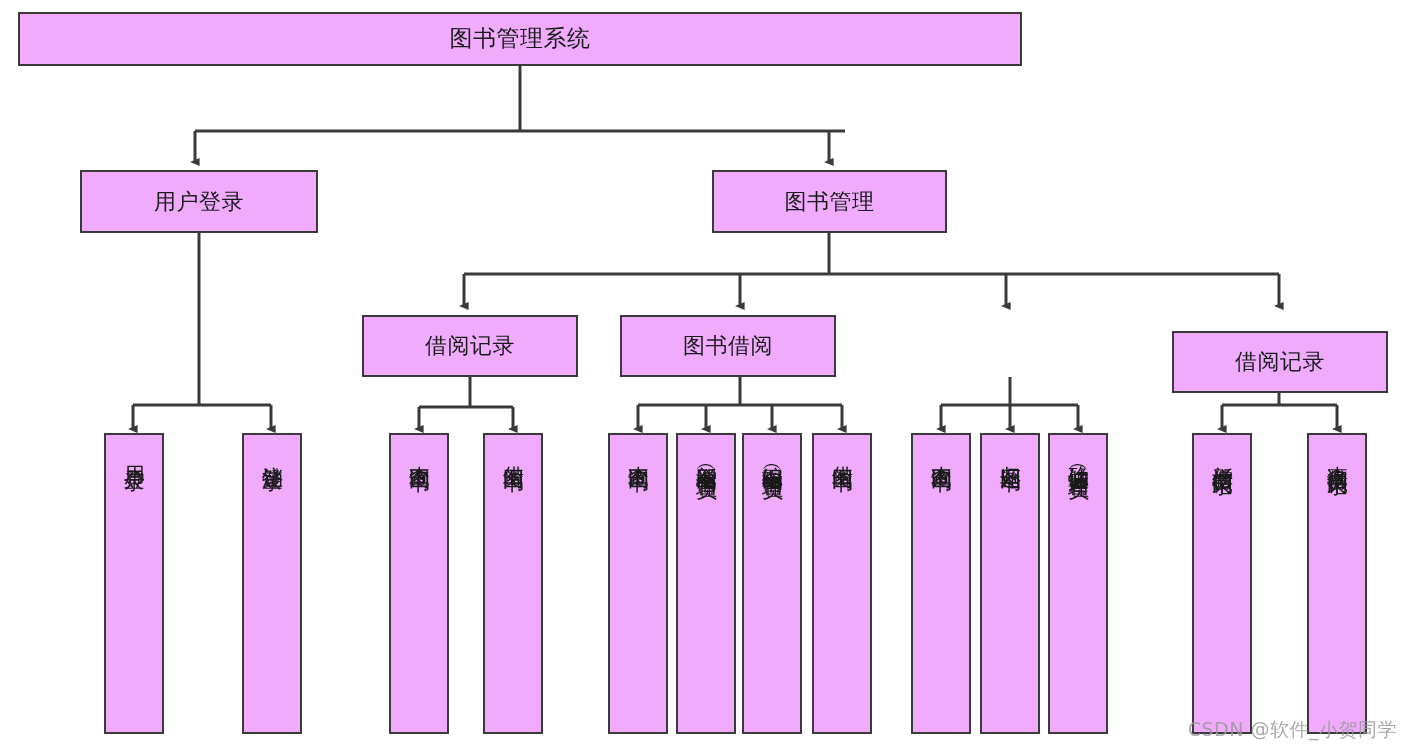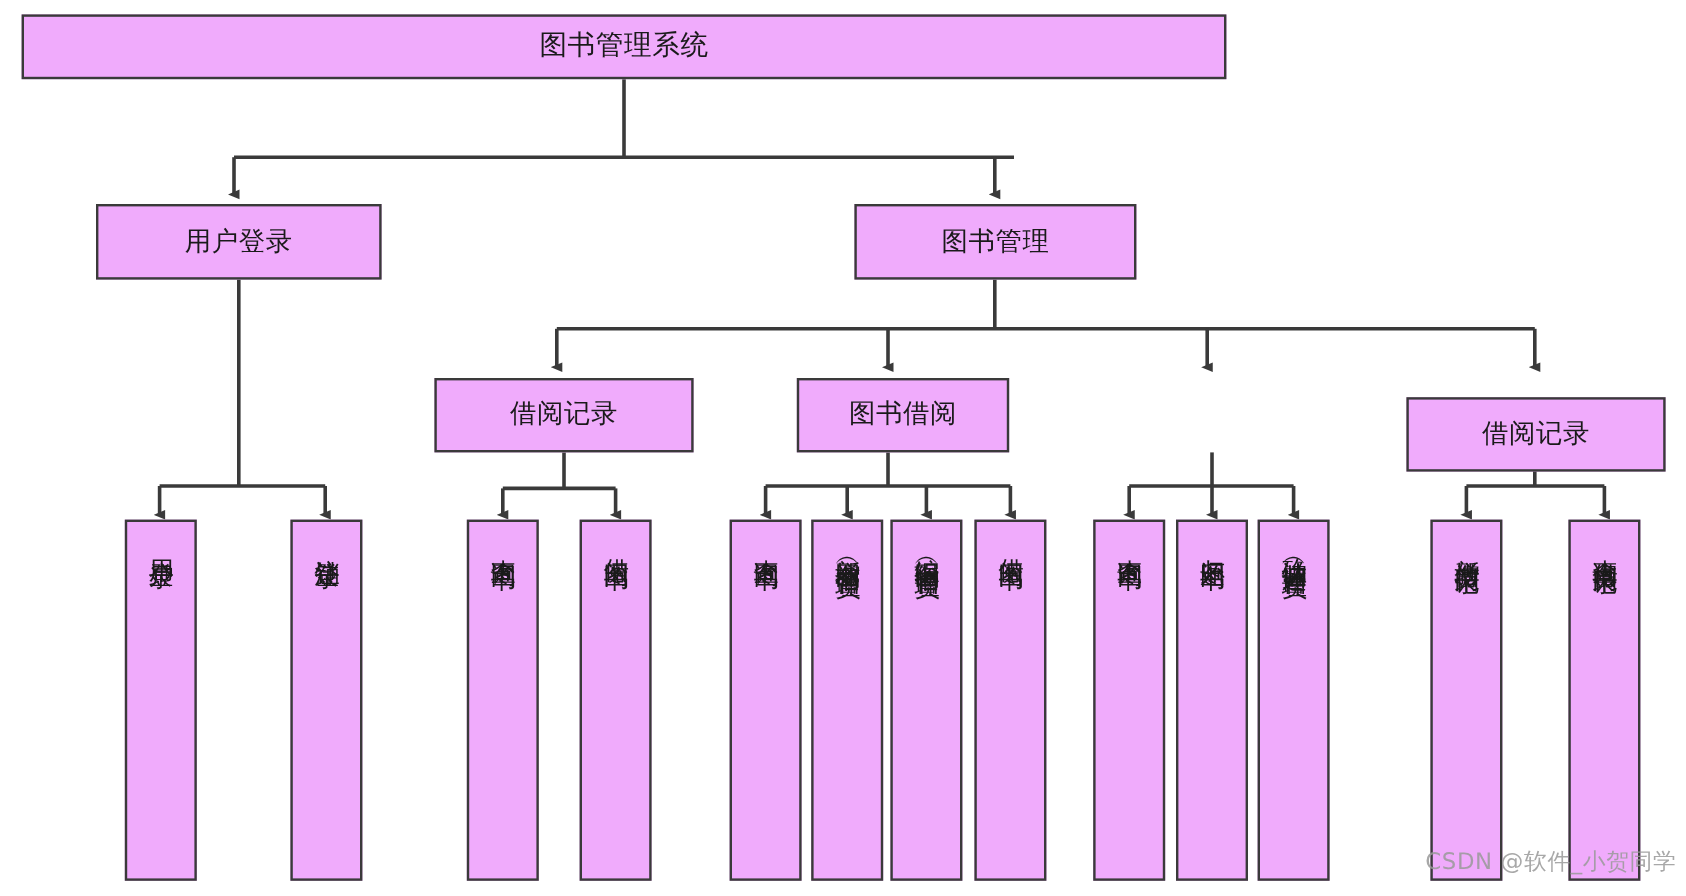--- a/index.html
+++ b/index.html
@@ -61,21 +61,21 @@
     writing-mode: vertical-rl;
     text-orientation: upright;
     font-size: 21px;
     line-height: 1.1;
     letter-spacing: 2px;
     white-space: nowrap;
   }
   #watermark {
     position: absolute;
     right: 8px;
-    bottom: 16px;
+    bottom: 4px;
     font-size: 19px;
     color: #9a9a9a;
     white-space: nowrap;
     opacity: 0.85;
     letter-spacing: 0.5px;
   }
 </style>
 </head>
 <body>
 
@@ -138,21 +138,21 @@
   <div class="node h" style="left:80px; top:170px; width:238px; height:63px;">
     <span class="node-label">用户登录</span>
   </div>
   <div class="node h" style="left:712px; top:170px; width:235px; height:63px;">
     <span class="node-label">图书管理</span>
   </div>
 
   <div class="node h" style="left:362px; top:315px; width:216px; height:62px;">
     <span class="node-label">借阅记录</span>
   </div>
-  <div class="node h" style="left:664px; top:315px; width:177px; height:62px;">
+  <div class="node h" style="left:620px; top:315px; width:216px; height:62px;">
     <span class="node-label">图书借阅</span>
   </div>
   <div class="node h" style="left:1172px; top:331px; width:216px; height:62px;">
     <span class="node-label">借阅记录</span>
   </div>
 
   <div class="node v" style="left:104px; top:433px; width:60px; height:301px;">
     <span class="node-label">用户登录</span>
   </div>
   <div class="node v" style="left:242px; top:433px; width:60px; height:301px;">

